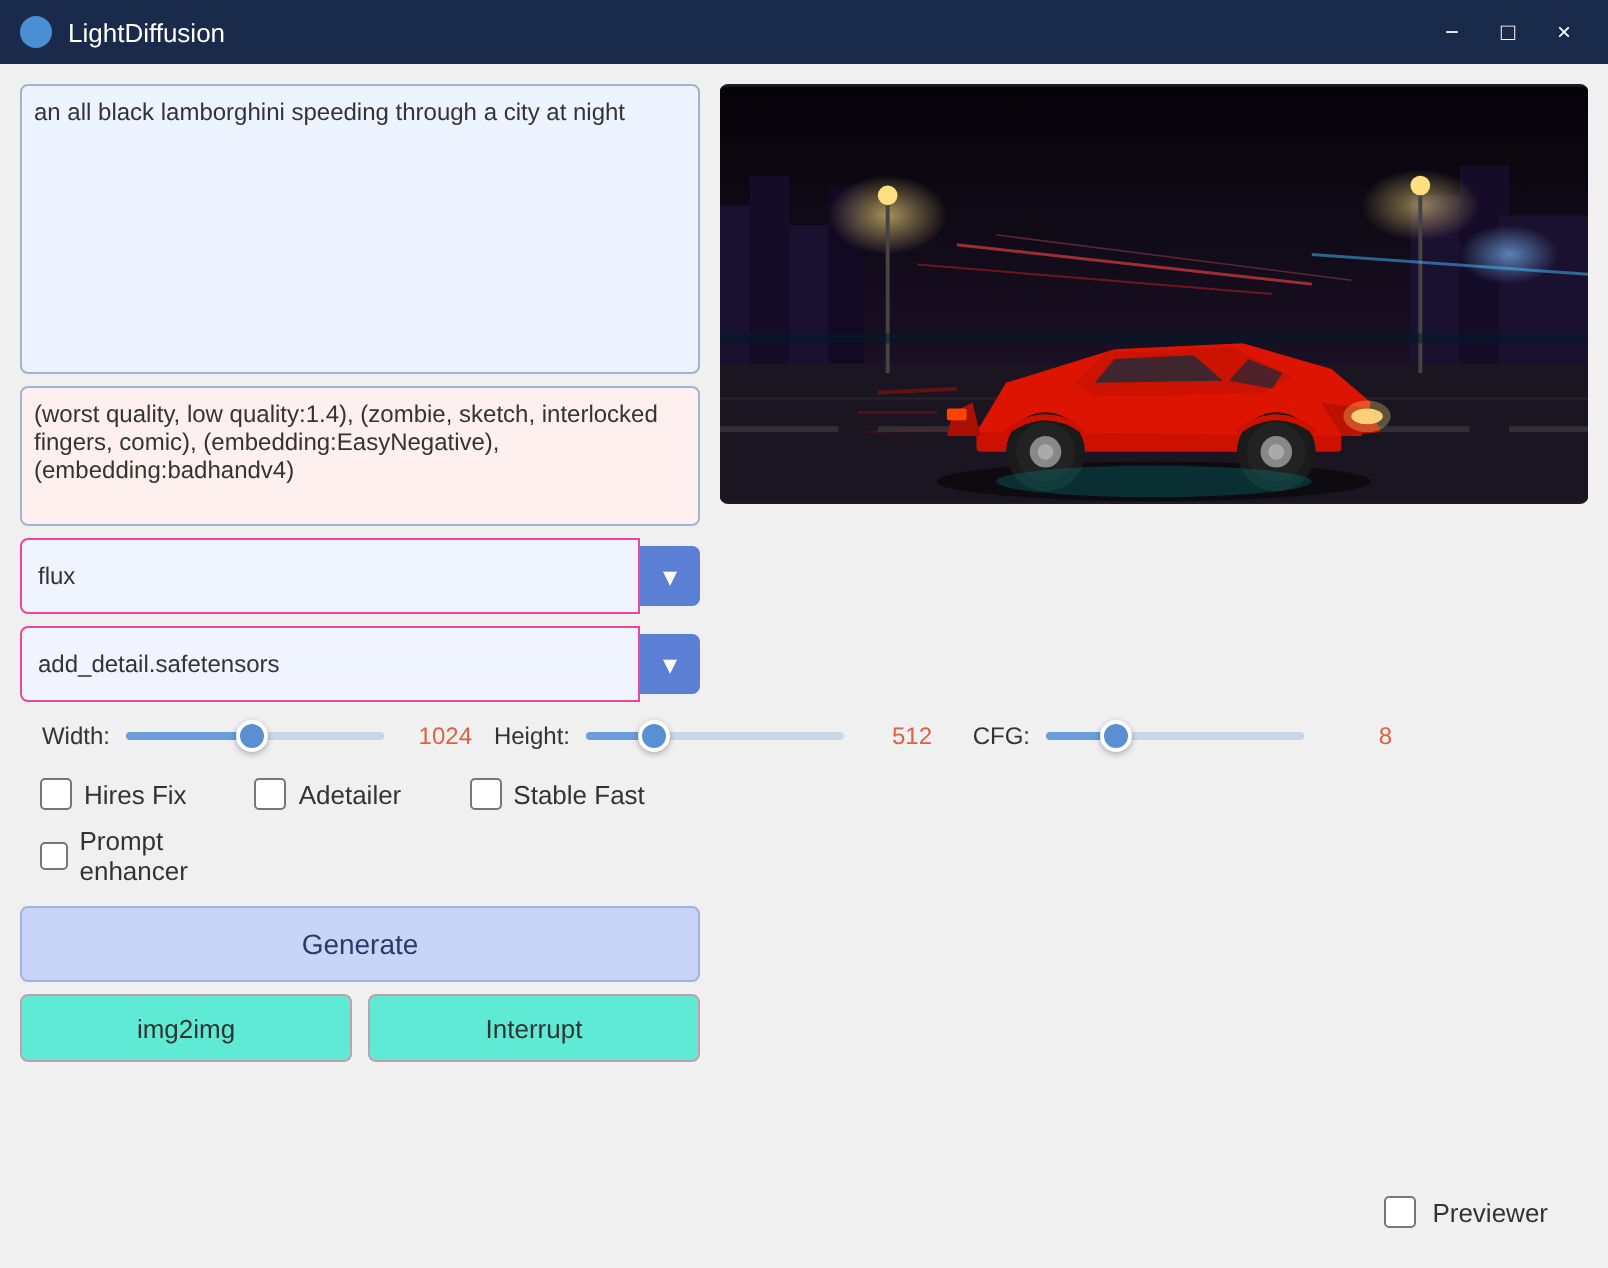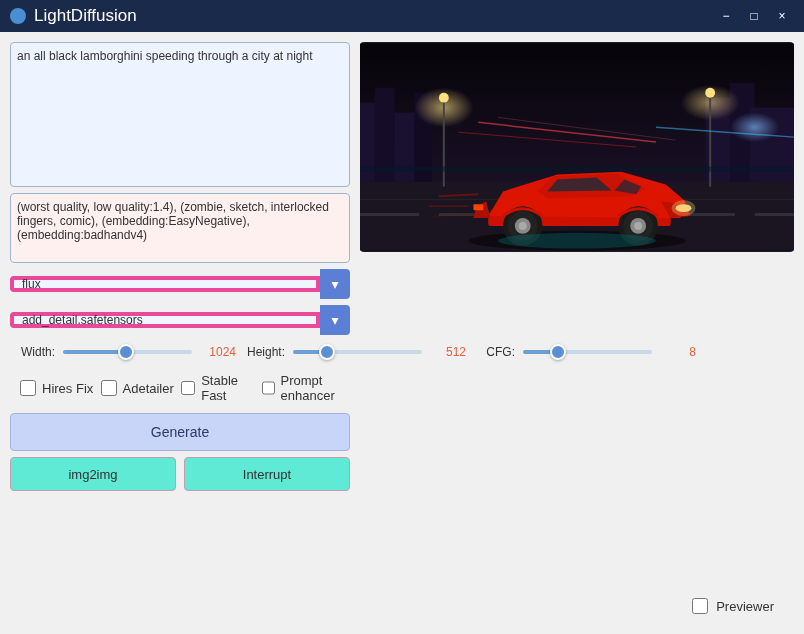--- a/index.html
+++ b/index.html
@@ -22,21 +22,21 @@
     }
     .title-bar-icon {
       width: 16px;
       height: 16px;
       margin-right: 8px;
       background: #4a8fd4;
       border-radius: 50%;
     }
     .title-bar-title {
       flex: 1;
-      font-size: 17px;
+      font-size: 13px;
     }
     .title-bar-controls {
       display: flex;
       gap: 4px;
     }
     .title-bar-btn {
       width: 24px;
       height: 20px;
       background: transparent;
       border: none;
@@ -131,21 +131,21 @@
     }
     .slider-value {
       width: 36px;
       font-size: 12px;
       color: #e06040;
       text-align: right;
     }
 
     .checkboxes-section {
       display: grid;
-      grid-template-columns: 1fr 1fr 1fr 1fr;
+      grid-template-columns: 1fr 1fr 1fr;
       gap: 8px 2px;
       padding: 4px 10px;
     }
     .checkbox-row {
       display: flex;
       align-items: center;
       gap: 6px;
     }
     .checkbox-input {
       width: 16px;
@@ -214,22 +214,22 @@
       color: #333;
     }
 
     .select-wrapper {
       position: relative;
       display: flex;
       align-items: center;
     }
     .select-display {
       flex: 1;
-      height: 16px;
-      border: 4px solid #ec4899;
+      height: 38px;
+      border: 1px solid #ec4899;
       border-radius: 4px 0 0 4px;
       padding: 0 8px;
       background: #f0f4ff;
       font-size: 12px;
       display: flex;
       align-items: center;
       color: #333;
     }
     .select-arrow-btn {
       width: 30px;

